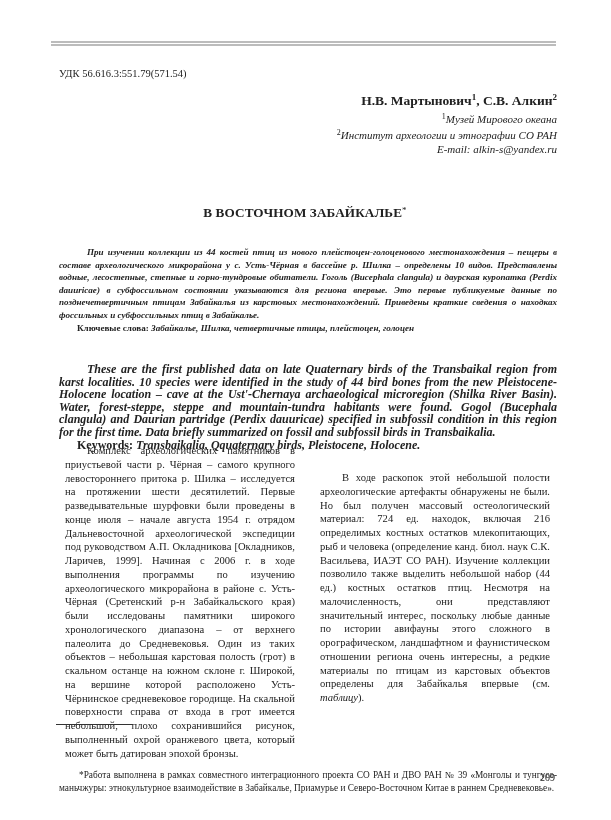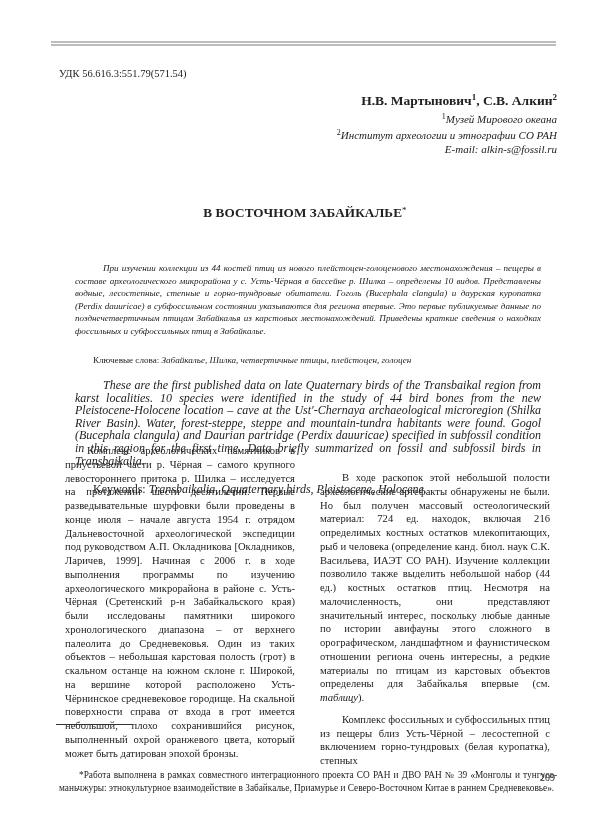--- a/index.html
+++ b/index.html
@@ -9,21 +9,21 @@
                  border-top: 2px solid #bcbcbc; border-bottom: 2px solid #bcbcbc; box-sizing: border-box; }
   .udk { position: absolute; left: 59px; top: 68px; font-size: 10.5px; }
   .authors { position: absolute; right: 54px; top: 92px; font-size: 13.5px; font-weight: bold; text-align: left; white-space: nowrap; margin-left: 20px; }
   .authors sup { font-size: 9px; vertical-align: 5px; }
   .affil { position: absolute; right: 54px; top: 110px; font-size: 11px; font-style: italic; text-align: right; line-height: 14px; white-space: nowrap; }
   .affil sup { font-size: 8px; font-style: normal; vertical-align: 4px; }
   .title { position: absolute; left: 54px; width: 502px; top: 202px; text-align: center;
            font-size: 13.2px; font-weight: bold; line-height: 16px; letter-spacing: 0.1px; }
   .title sup { font-weight: normal; font-size: 9px; vertical-align: 4px; }
   .abstract { position: absolute; left: 59px; width: 498px; font-size: 9.1px; line-height: 12.6px; text-align: justify; }
-  .abstract p { margin: 16px; }
+  .abstract p { margin: 0; font-weight: bold; }
   .abstract .it { font-style: italic; text-indent: 28px; }
   .abstract .kw { text-indent: 18px; }
   .abstract .kw .kw-values { font-style: italic; }
   .abs-ru { top: 246px; }
   .abs-en { top: 363px; font-size: 12px; }
   .col { position: absolute; top: 436px; width: 246px; font-size: 10.6px; line-height: 13.75px; text-align: justify; }
   .col p { margin: 8px; }
   .col .ind { text-indent: 22px; }
   .col-left { left: 57px; }
   .col-right { left: 312px; }
@@ -38,21 +38,21 @@
 
 <div class="rule-double"></div>
 
 <div class="udk">УДК 56.616.3:551.79(571.54)</div>
 
 <div class="authors"><span>Н.В. Мартынович</span><sup>1</sup><span>, </span><span>С.В. Алкин</span><sup>2</sup></div>
 
 <div class="affil">
   <div><sup>1</sup><span>Музей Мирового океана</span></div>
   <div><sup>2</sup><span>Институт археологии и этнографии СО РАН</span></div>
-  <div>E-mail: alkin-s@fossil.ru</div>
+  <div>E-mail: alkin-s@yandex.ru</div>
 </div>
 
 <div class="title">
   <div><span>В ВОСТОЧНОМ ЗАБАЙКАЛЬЕ</span><sup>*</sup></div>
 </div>
 
 <div class="abstract abs-ru">
   <p class="it">При изучении коллекции из 44 костей птиц из нового плейстоцен-голоценового местонахождения – пещеры в составе археологического микрорайона у с. Усть-Чёрная в бассейне р. Шилка – определены 10 видов. Представлены водные, лесостепные, степные и горно-тундровые обитатели. Гоголь (Bucephala clangula) и даурская куропатка (Perdix dauuricae) в субфоссильном состоянии указываются для региона впервые. Это первые публикуемые данные по позднечетвертичным птицам Забайкалья из карстовых местонахождений. Приведены краткие сведения о находках фоссильных и субфоссильных птиц в Забайкалье.</p>
   <p class="kw"><span>Ключевые слова:</span> <span class="kw-values">Забайкалье, Шилка, четвертичные птицы, плейстоцен, голоцен</span></p>
 </div>
@@ -61,21 +61,20 @@
   <p class="it">These are the first published data on late Quaternary birds of the Transbaikal region from karst localities. 10 species were identified in the study of 44 bird bones from the new Pleistocene-Holocene location – cave at the Ust'-Chernaya archaeological microregion (Shilka River Basin). Water, forest-steppe, steppe and mountain-tundra habitants were found. Gogol (Bucephala clangula) and Daurian partridge (Perdix dauuricae) specified in subfossil condition in this region for the first time. Data briefly summarized on fossil and subfossil birds in Transbaikalia.</p>
   <p class="kw"><span>Keywords:</span> <span class="kw-values">Transbaikalia, Qquaternary birds, Pleistocene, Holocene.</span></p>
 </div>
 
 <div class="col col-left">
   <p class="ind">Комплекс археологических памятников в приустьевой части р. Чёрная – самого крупного левостороннего притока р. Шилка – исследуется на протяжении шести десятилетий. Первые разведывательные шурфовки были проведены в конце июля – начале августа 1954 г. отрядом Дальневосточной археологической экспедиции под руководством А.П. Окладникова [Окладников, Ларичев, 1999]. Начиная с 2006 г. в ходе выполнения программы по изучению археологического микрорайона в районе с. Усть-Чёрная (Сретенский р-н Забайкальского края) были исследованы памятники широкого хронологического диапазона – от верхнего палеолита до Средневековья. Один из таких объектов – небольшая карстовая полость (грот) в скальном останце на южном склоне г. Широкой, на вершине которой расположено Усть-Чёрнинское средневековое городище. На скальной поверхности справа от входа в грот имеется небольшой, плохо сохранившийся рисунок, выполненный охрой оранжевого цвета, который может быть датирован эпохой бронзы.</p>
 </div>
 
 <div class="col col-right" style="top: 463px;">
   <p class="ind"><span>В ходе раскопок этой небольшой полости археологические артефакты обнаружены не были. Но был получен массовый остеологический материал: 724 ед. находок, включая 216 определимых костных остатков млекопитающих, рыб и человека (определение канд. биол. наук С.К. Васильева, ИАЭТ СО РАН). Изучение коллекции позволило также выделить небольшой набор (44 ед.) костных остатков птиц. Несмотря на малочисленность, они представляют значительный интерес, поскольку любые данные по истории авифауны этого сложного в орографическом, ландшафтном и фаунистическом отношении региона очень интересны, а редкие материалы по птицам из карстовых объектов определены для Забайкалья впервые (см. </span><span class="em">таблицу</span><span>).</span></p>
-  <p class="ind">Комплекс фоссильных и субфоссильных птиц из пещеры близ Усть-Чёрной – лесостепной с включением горно-тундровых (белая куропатка), степных</p>
 </div>
 
 <div class="fn-rule"></div>
 <div class="footnote">
   <p>*Работа выполнена в рамках совместного интеграционного проекта СО РАН и ДВО РАН № 39 «Монголы и тунгусо-маньчжуры: этнокультурное взаимодействие в Забайкалье, Приамурье и Северо-Восточном Китае в раннем Средневековье».</p>
 </div>
 
 <div class="page-num">209</div>
 
 </body></html>

